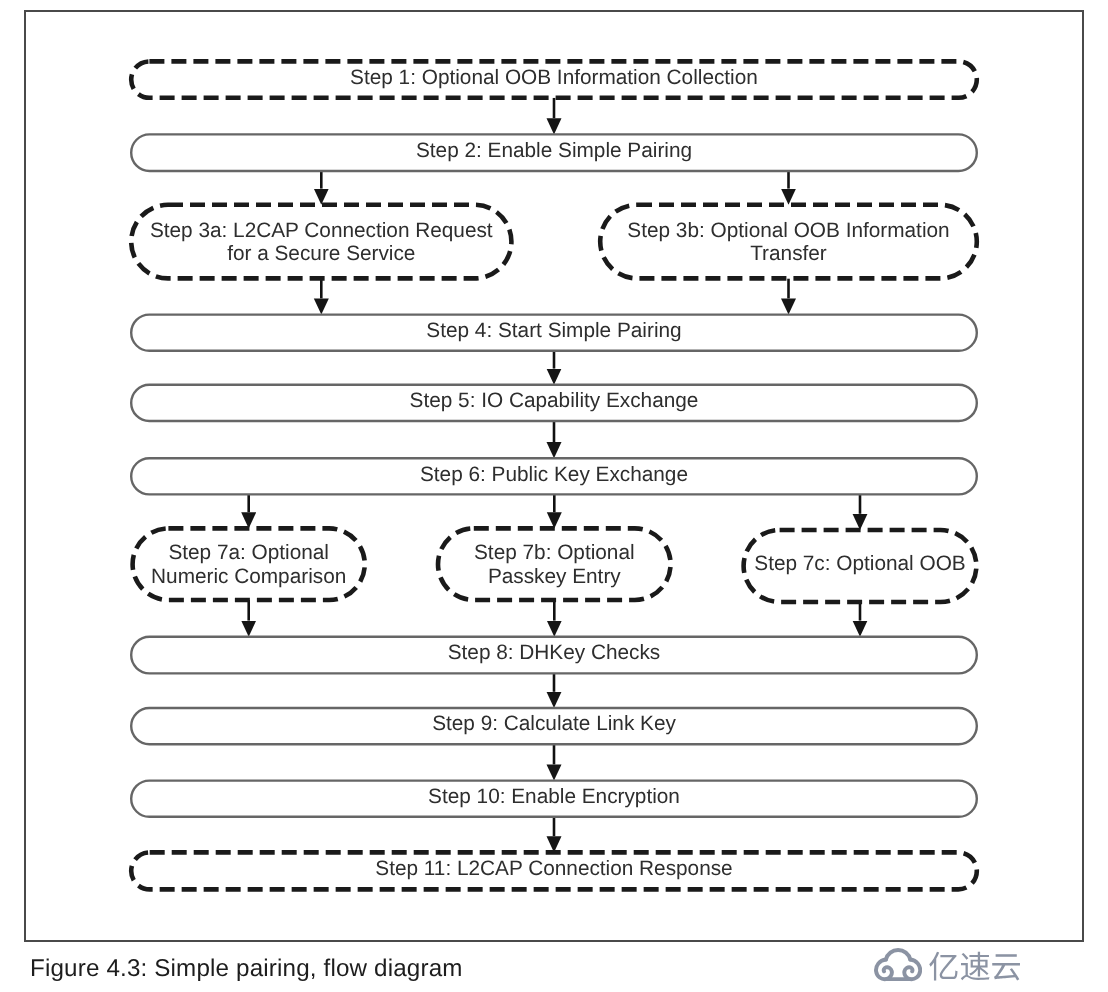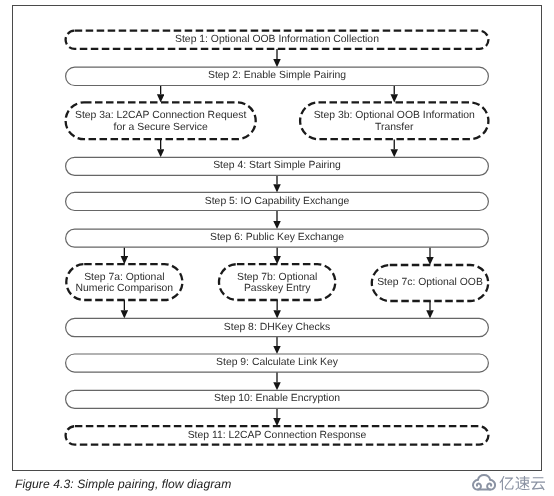--- a/index.html
+++ b/index.html
@@ -1,22 +1,22 @@
 <!DOCTYPE html>
 <html><head>
 <meta charset="utf-8">
 <style>
   html,body{margin:0;padding:0;}
   body{width:554px;height:496px;background:#ffffff;font-family:"Liberation Sans",sans-serif;overflow:hidden;position:relative;-webkit-font-smoothing:antialiased;text-rendering:geometricPrecision;}
   #frame{position:absolute;left:12px;top:5px;width:529.6px;height:465.9px;border:1px solid #4a4a4a;box-sizing:border-box;background:#fff;}
   #svgroot{position:absolute;left:0;top:0;width:554px;height:496px;}
-  .cap{position:absolute;left:15px;top:477px;font-family:"Liberation Sans",sans-serif;font-style:italic;font-size:12.1px;color:#1d1d1d;white-space:nowrap;letter-spacing:0.08px;}
+  .cap{position:absolute;left:15px;top:477px;font-family:"Liberation Sans",sans-serif;font-size:12.1px;color:#1d1d1d;white-space:nowrap;letter-spacing:0.08px;}
   .node-label{font-family:"Liberation Sans",sans-serif;font-size:10.4px;fill:#2e2e2e;text-anchor:middle;}
   #svgroot, .cap, #watermark{transform:translateZ(0);will-change:transform;}
-  #watermark{position:absolute;left:472px;top:474.3px;display:flex;align-items:flex-start;gap:3px;}
+  #watermark{position:absolute;left:437px;top:474.3px;display:flex;align-items:flex-start;gap:3px;}
   #wm-cloud{display:block;}
   #wm-text{font-family:"Noto Sans CJK SC","DejaVu Sans",sans-serif;font-size:15.6px;line-height:16px;color:#8b93a3;margin-top:1px;}
 </style>
 </head>
 <body>
 
 <div id="frame"></div>
 
 <svg id="svgroot" viewBox="0 0 554 496">
   <defs>

